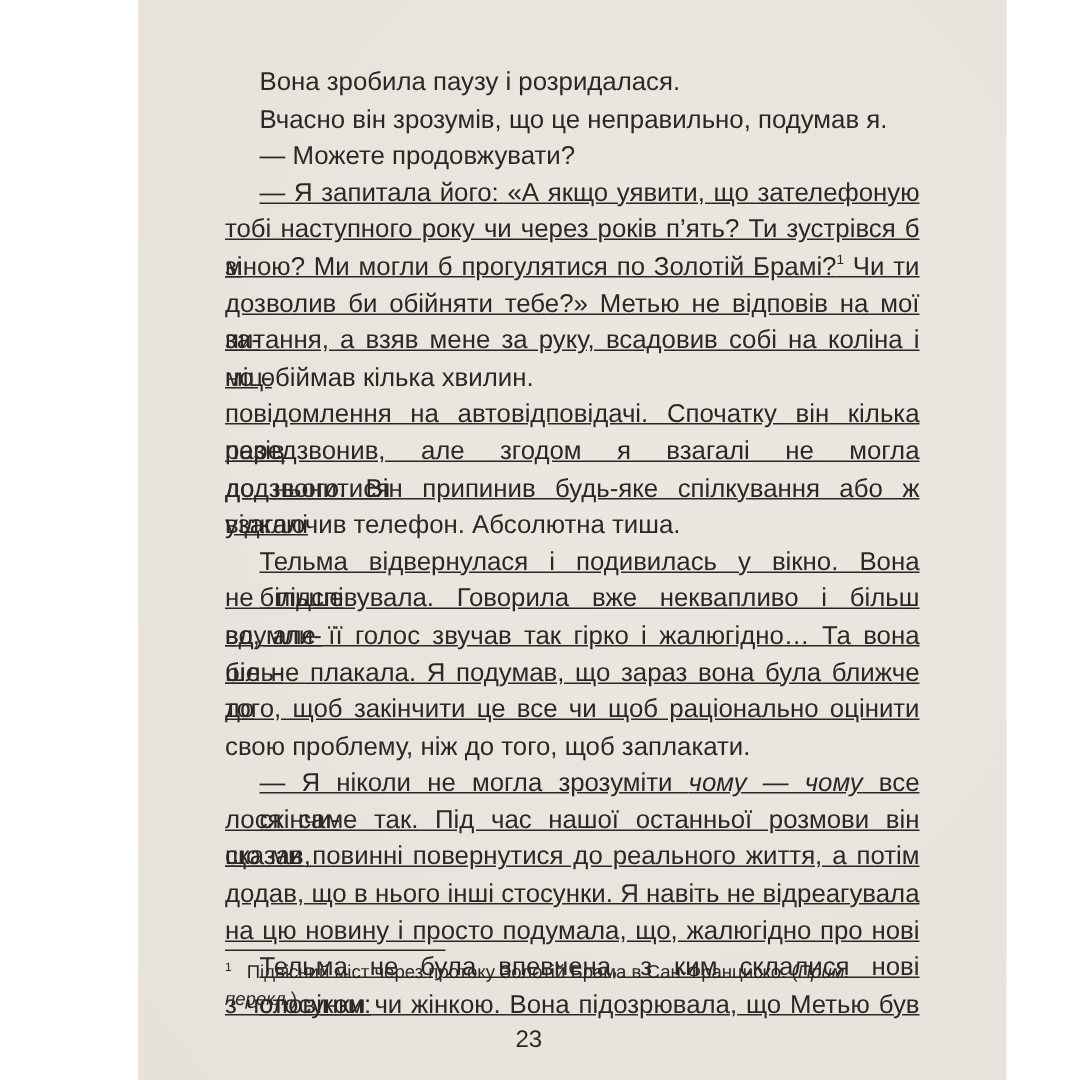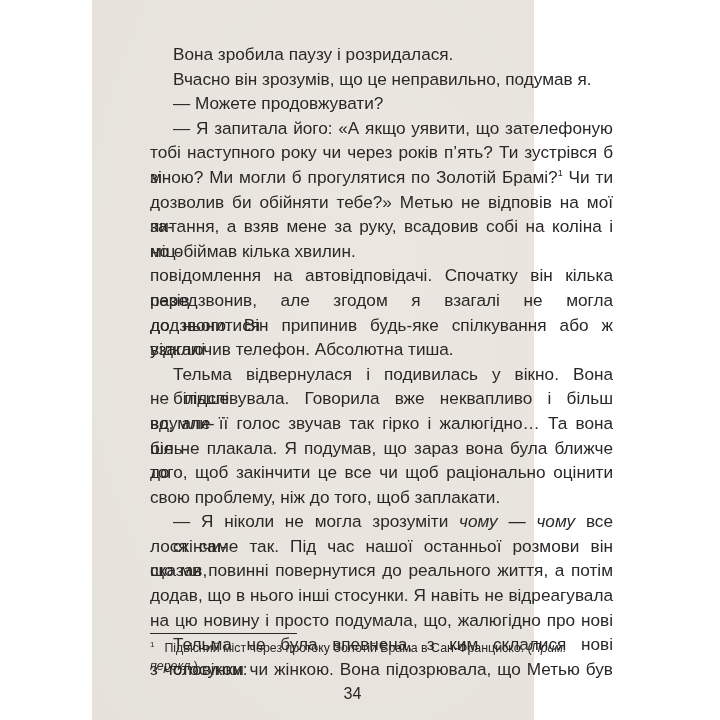--- a/index.html
+++ b/index.html
@@ -1,30 +1,30 @@
 <!DOCTYPE html>
 <html><head>
 <meta charset="utf-8">
 <style>
   html, body { margin: 0; padding: 0; }
   body {
     width: 720px; height: 720px; background: #ffffff; position: relative; overflow: hidden;
     font-family: "Liberation Sans", sans-serif;
   }
   .page {
-    position: absolute; left: 92px; top: 0; width: 442px; height: 720px;
+    position: absolute; left: 92px; top: 0; width: 579px; height: 720px;
     background: #efebe4;
     background-image: radial-gradient(ellipse at 60% 40%, rgba(0,0,0,0.015), rgba(0,0,0,0.04));
   }
   .text {
     position: absolute; left: 58px; top: 42px; width: 463px;
     color: #2a2826; font-size: 17.2px; line-height: 24.6px;
   }
   .line { white-space: nowrap; display: block; height: 24.6px; }
-  .just { text-align: justify; text-align-last: justify; white-space: normal; }
+  .just { text-align: justify; text-align-last: justify; white-space: normal; text-decoration: underline; }
   .indent { padding-left: 23px; }
   sup { font-size: 9px; line-height: 0; vertical-align: super; }
   em { font-style: italic; }
   .footnote-rule {
     position: absolute; left: 58px; top: 633px; width: 147px; height: 0;
     border-top: 1.3px solid #2a2826;
   }
   .footnote {
     position: absolute; left: 58px; top: 639px; width: 463px;
     color: #2a2826; font-size: 12.4px; line-height: 18px;
@@ -64,14 +64,14 @@
       <span class="line just"><span>що ми повинні повернутися до реального життя, а потім</span></span>
       <span class="line just"><span>додав, що в нього інші стосунки. Я навіть не відреагувала</span></span>
       <span class="line just"><span>на цю новину і просто подумала, що, жалюгідно про нові</span></span>
       <span class="line indent just"><span>Тельма не була впевнена, з ким склалися нові стосунки:</span></span>
       <span class="line just"><span>з чоловіком чи жінкою. Вона підозрювала, що Метью був</span></span>
     </div>
   <div class="footnote-rule"></div>
   <div class="footnote">
     <span class="fn-mark">1</span><span>Підвісний міст через протоку Золотій Брама в Сан-Франциско. (</span><em>Прим. перекл.</em><span>)</span>
   </div>
-  <div class="page-number">34</div>
+  <div class="page-number">23</div>
 </div>
 
 </body></html>

